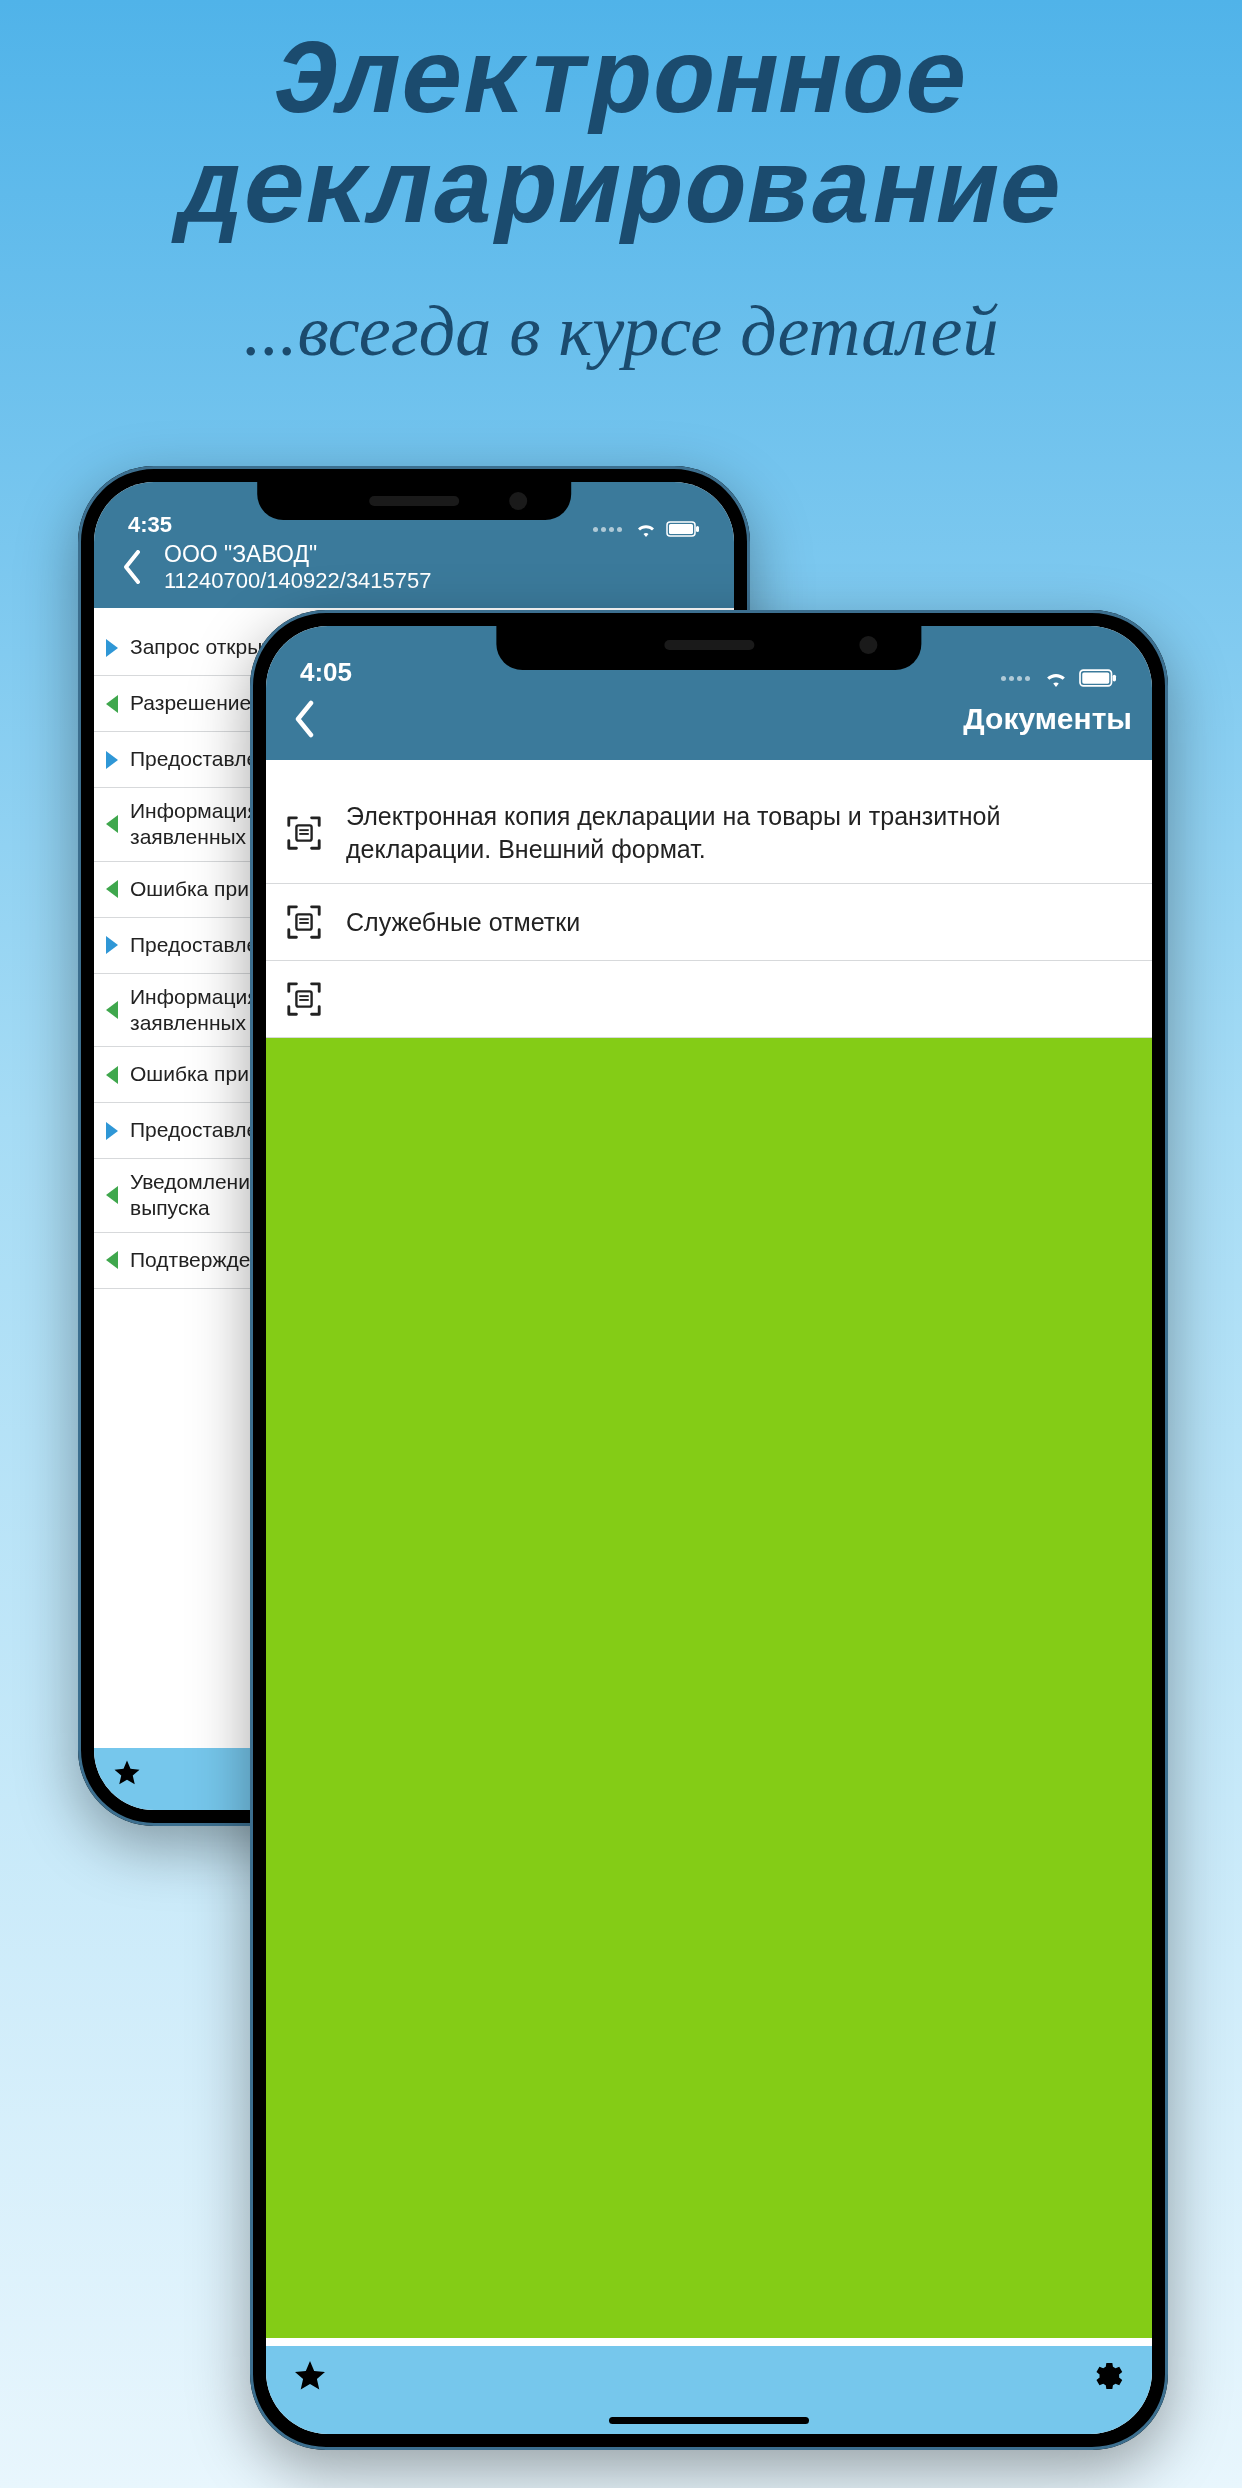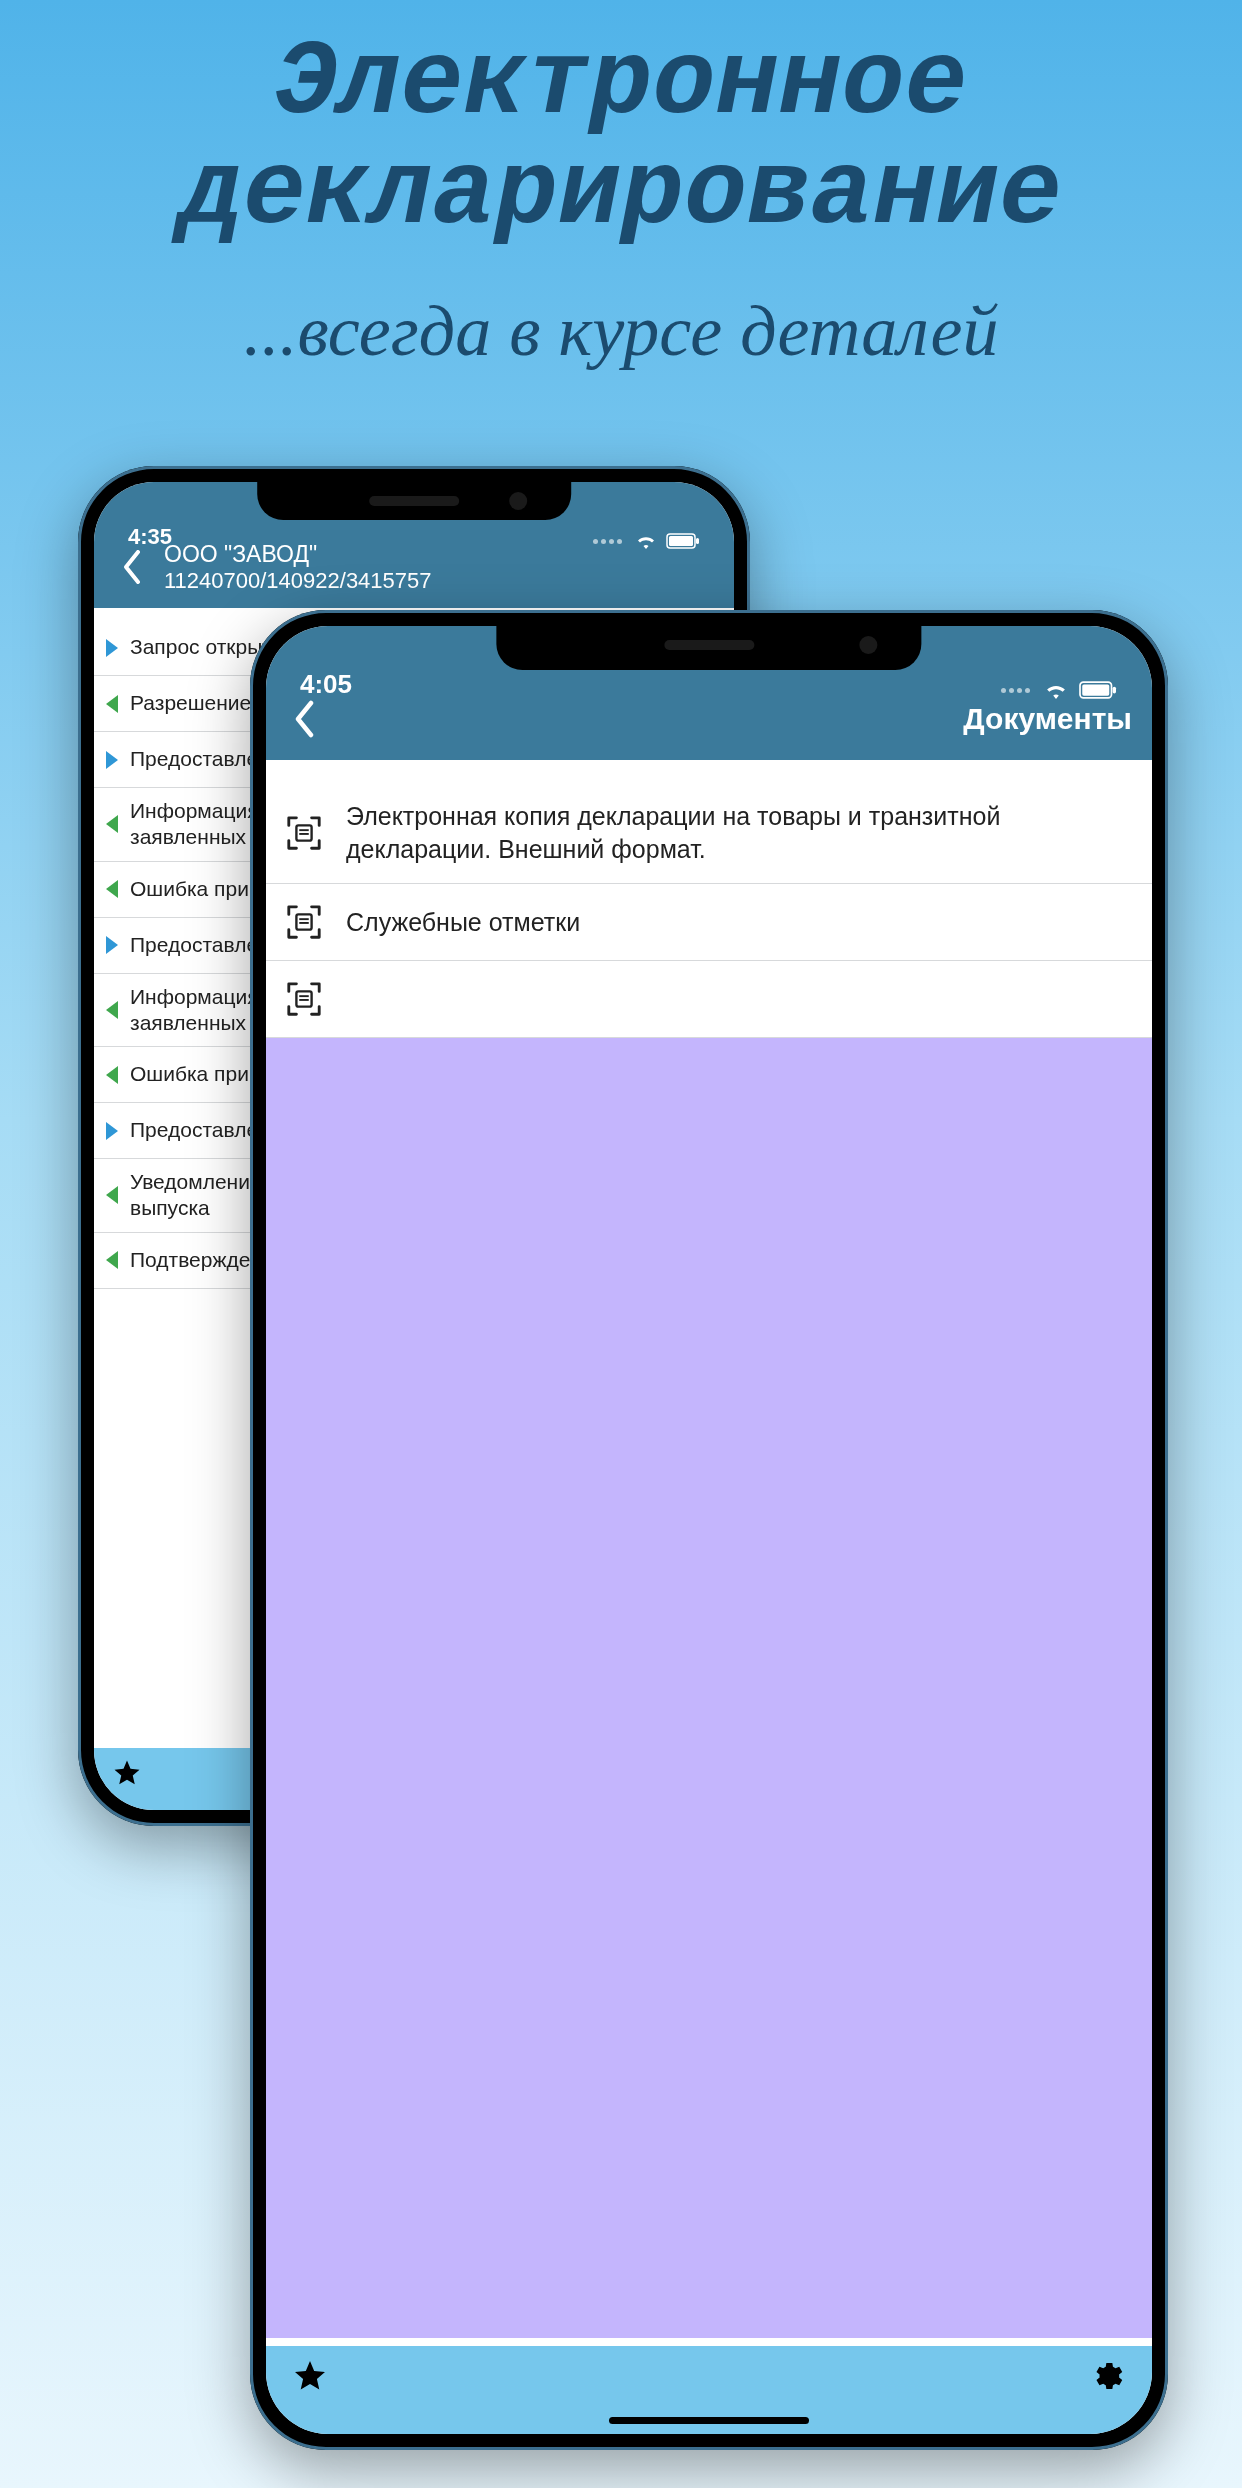--- a/index.html
+++ b/index.html
@@ -74,21 +74,21 @@
     content:"";
     position:absolute;
     top: 10px;
     right: 44px;
     width: 18px; height: 18px;
     background:#1a1a1a;
     border-radius: 50%;
   }
   .status-bar {
     position: absolute;
-    top: 16px; left:0; right:0;
+    top: 4px; left:0; right:0;
     height: 62px;
     display:flex; align-items:flex-end; justify-content:space-between;
     padding: 0 34px 4px 34px;
     color:#fff;
     z-index:40;
   }
   .status-time { font-size: 26px; font-weight:600; }
   .status-icons { display:flex; gap:8px; align-items:center; }
   .status-dots {
     display:flex; gap:3px; align-items:flex-end; margin-right:4px;
@@ -198,21 +198,21 @@
   #phone1 .status-time { font-size:22px; }
   #phone1 .app-header { padding-top: 58px; }
   #phone1 .header-line1 { font-size: 23px; }
   #phone1 .header-line2 { font-size: 22px; }
   #phone1 .list { top: 138px; bottom: 62px; }
   #phone1 .row { min-height: 56px; padding: 10px 14px 10px 8px; }
   #phone1 .row-text { font-size: 21px; }
   #phone1 .bottom-bar { height: 62px; padding: 10px 18px 0 18px; }
   #phone1 .bottom-bar .home-ind { bottom: 8px; width: 170px; height:6px; }
 
-  #phone2 .list { top: 156px; bottom: 96px; background:#c4b5fd; }
+  #phone2 .list { top: 156px; bottom: 96px; background:#84cc16; }
   #phone2 .list-inner { background:#fff; }
 </style>
 </head>
 <body>
 
 <div class="promo-title">Электронное декларирование</div>
 <div class="promo-subtitle">...всегда в курсе деталей</div>
 
 <div id="phone1" class="phone">
   <div class="phone-inner">

